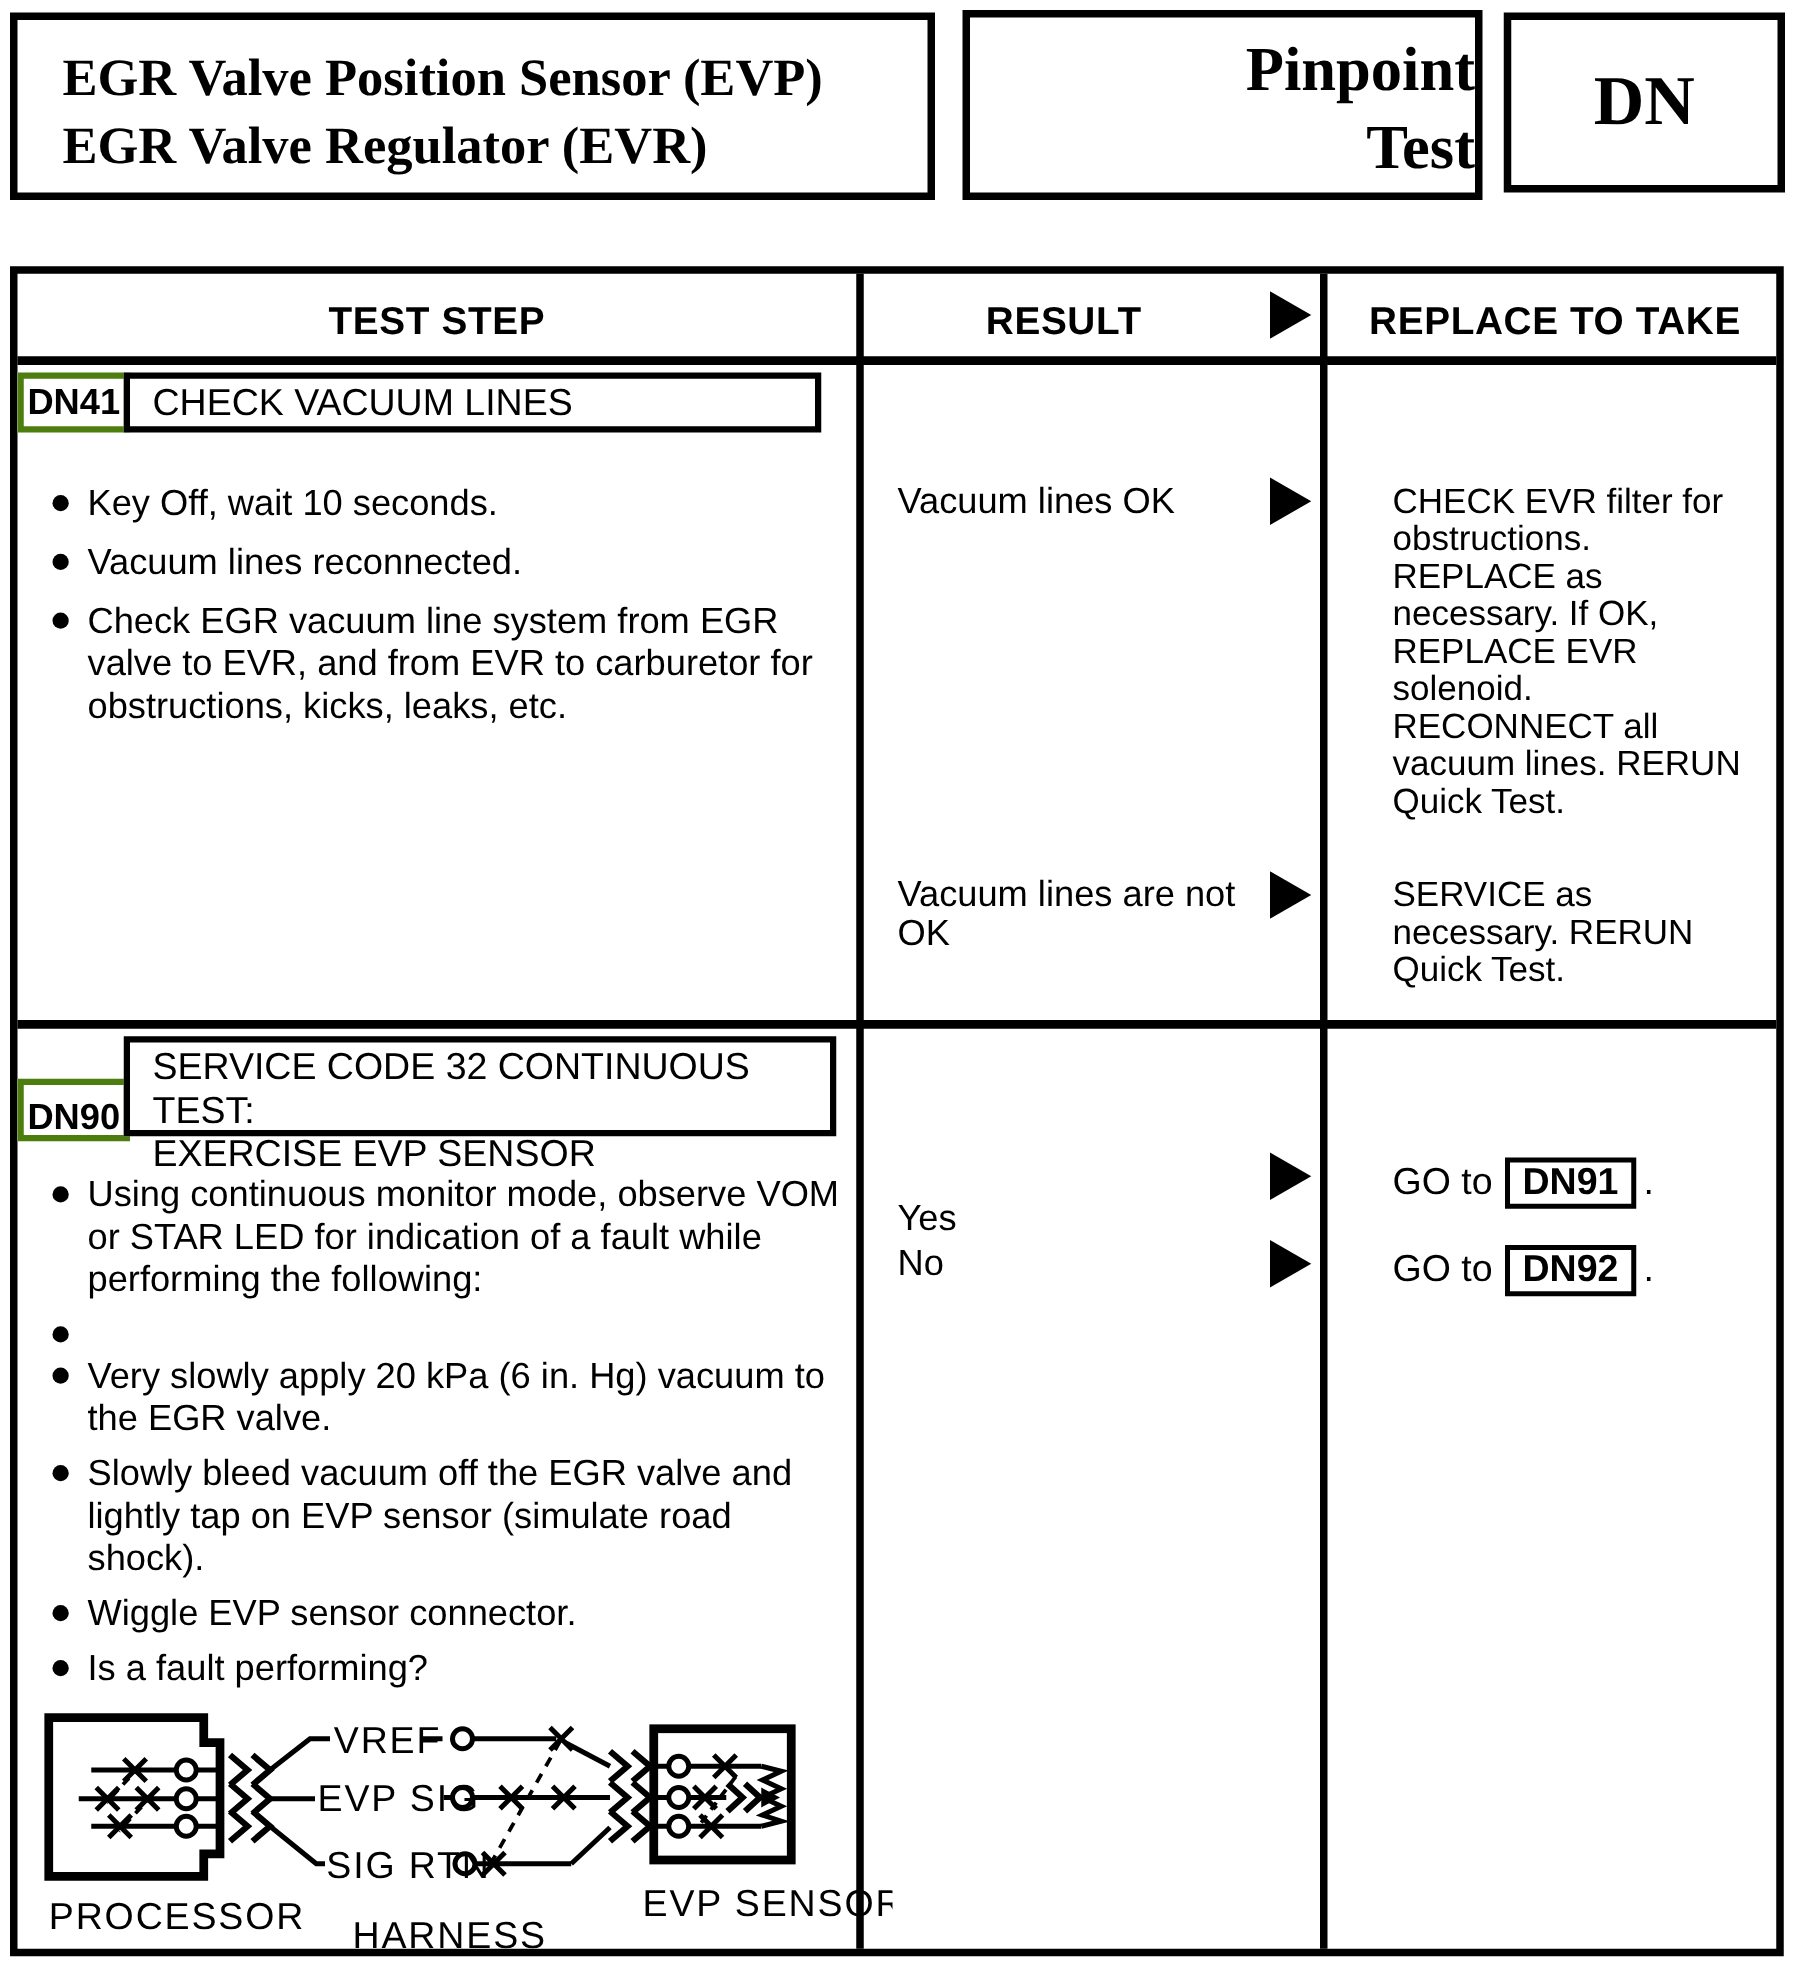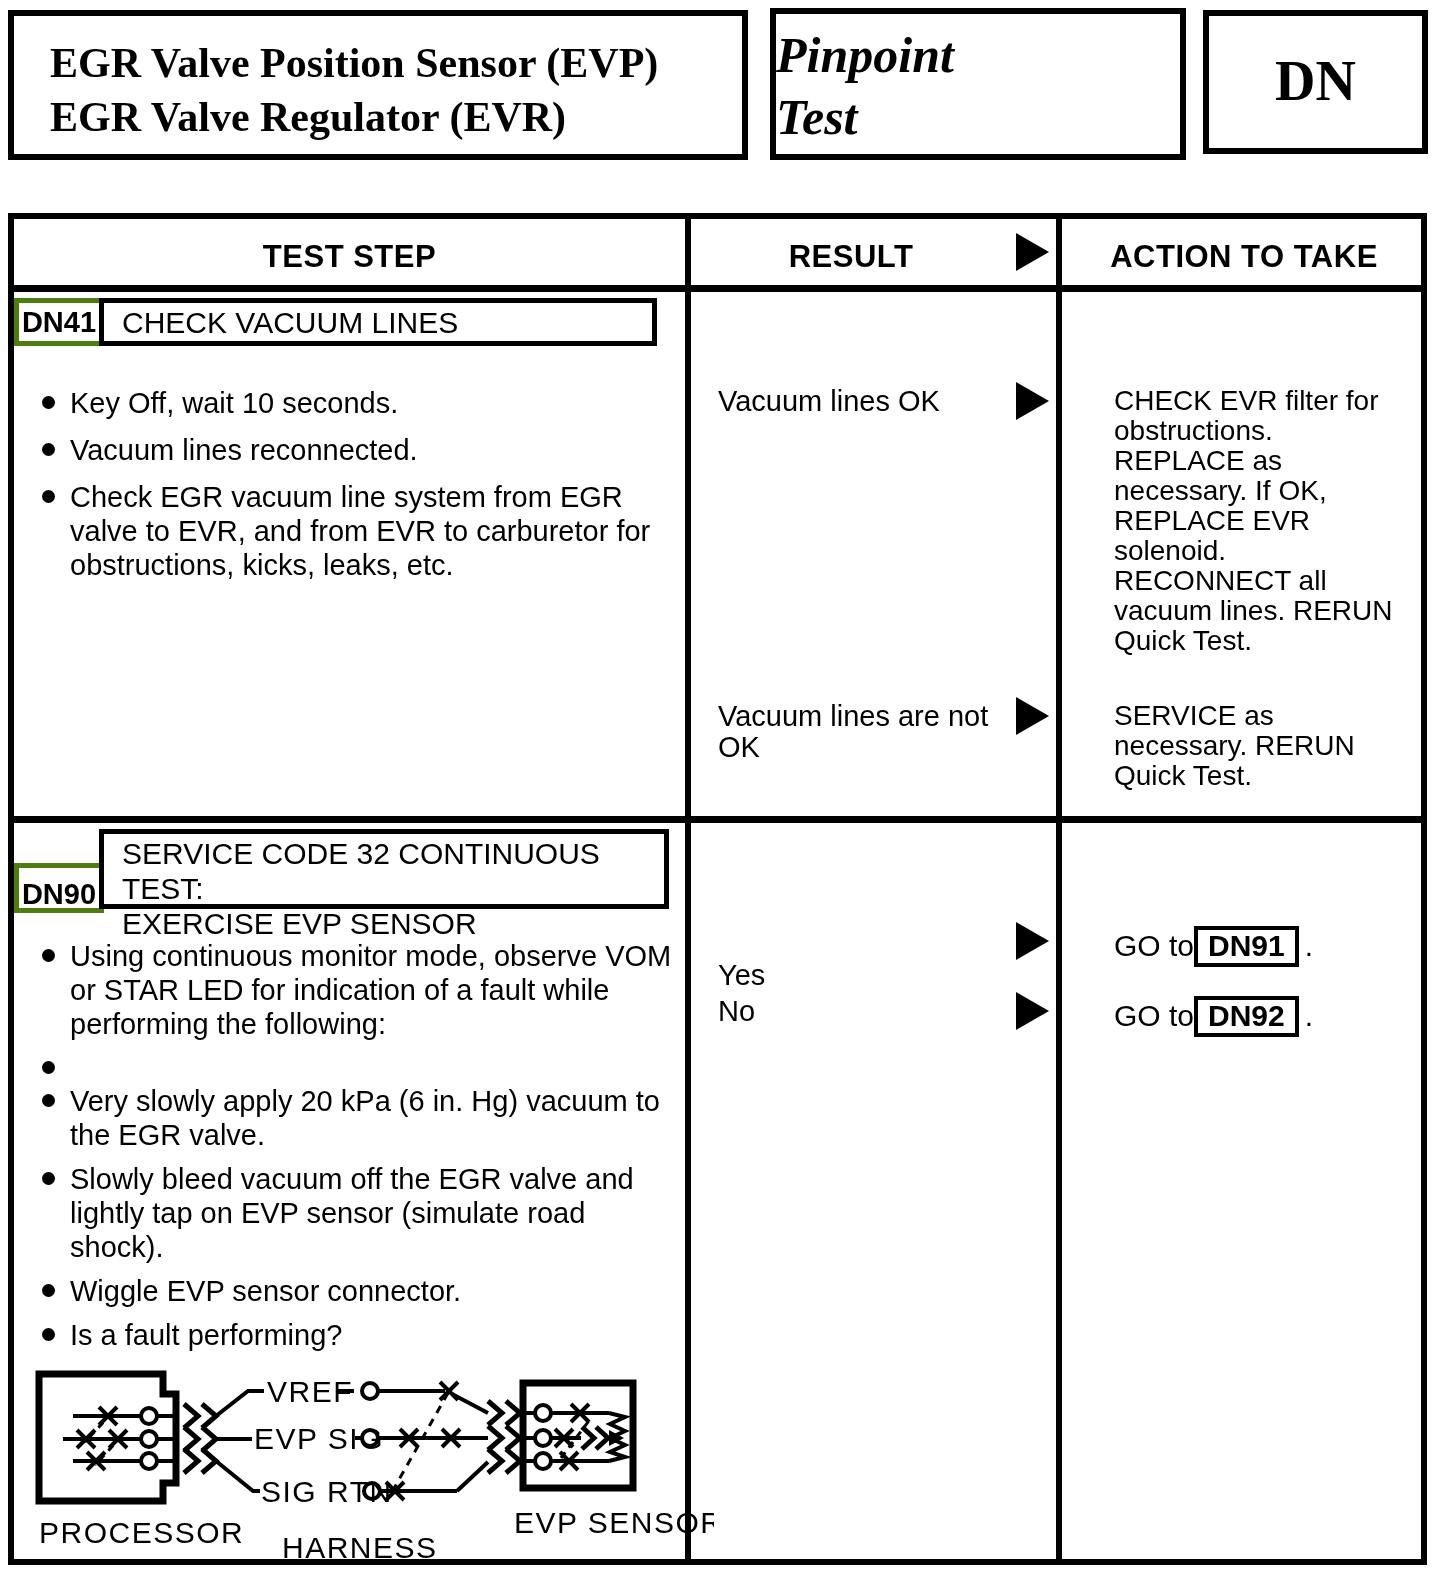--- a/index.html
+++ b/index.html
@@ -5,21 +5,21 @@
   * { margin:0; padding:0; box-sizing:border-box; }
   html,body { background:#fff; }
   body {
     width:1440px; height:1572px; position:relative;
     font-family:"Liberation Sans", sans-serif; color:#000;
     overflow:hidden;
   }
   .hbox { position:absolute; border:6px solid #000; background:#fff; }
   .serif { font-family:"Liberation Serif", serif; font-weight:bold; }
   #hdr-title { left:8px; top:10px; width:740px; height:150px; padding:20px 0 0 36px; font-size:42px; line-height:54px; }
-  #hdr-doc   { left:770px; top:8px; width:416px; height:152px; text-align:left; padding-top:10px; font-size:50px; line-height:62px;font-style:italic; }
+  #hdr-doc   { left:770px; top:8px; width:416px; height:152px; text-align:right; padding-top:10px; font-size:50px; line-height:62px; }
   #hdr-code  { left:1203px; top:10px; width:225px; height:144px; text-align:center; font-size:56px; line-height:130px; }
 
   #tbl { position:absolute; left:8px; top:213px; width:1419px; height:1352px; border:6px solid #000; background:#fff; }
   .vline,.hline { position:absolute; background:#000; }
   #div1 { left:671px; top:0; width:6px; height:100%; }
   #div2 { left:1042px; top:0; width:6px; height:100%; }
   #hdrline { left:0; top:66px; width:100%; height:7px; }
   #secline { left:0; top:597px; width:100%; height:7px; }
 
   .colhdr { position:absolute; top:20px; font-weight:bold; font-size:31px; letter-spacing:.5px; }
@@ -37,21 +37,21 @@
   .steps { position:absolute; left:28px; width:630px; }
   .step { display:flex; }
   .steps.gap13 .step { margin-bottom:13px; }
   .steps.gap6  .step { margin-bottom:10px; }
   .bullet { flex:none; width:13px; height:13px; border-radius:50%; background:#000; margin:10px 15px 0 0; }
   .step-text { font-size:29px; line-height:34px; white-space:pre-line; }
 
   .res { position:absolute; left:704px; width:295px; font-size:29px; line-height:31px; white-space:pre-line; }
   .act { position:absolute; left:1100px; width:320px; font-size:28px; line-height:30px; white-space:pre-line; }
   .act.goto { font-size:30px; white-space:normal; }
-  .code-ref { display:inline-block; border:4px solid #000; padding:1px 10px 2px; font-weight:bold; }
+  .code-ref { display:inline-block; border:4px solid #000; padding:1px 10px 2px; font-weight:bold; margin-left:10px; }
   .period { margin-left:6px; }
 
   #diagram { position:absolute; left:10px; top:1142px; }
   #diagram text { font-family:"Liberation Sans", sans-serif; font-size:30px; letter-spacing:1.5px; fill:#000; }
 </style>
 </head>
 <body>
 
 <div class="hbox serif" id="hdr-title">
   <div>EGR Valve Position Sensor (EVP)</div>
@@ -67,21 +67,21 @@
 
 <div id="tbl">
   <div class="vline" id="div1"></div>
   <div class="vline" id="div2"></div>
   <div class="hline" id="hdrline"></div>
   <div class="hline" id="secline"></div>
 
   <div class="colhdr" id="ch1">TEST STEP</div>
   <div class="colhdr" id="ch2">RESULT</div>
   <div class="arrow" style="left:1002px; top:14px;"></div>
-  <div class="colhdr" id="ch3">ACTION TO TAKE</div>
+  <div class="colhdr" id="ch3">REPLACE TO TAKE</div>
 
   <div class="codebox" style="left:0; top:79px; width:90px; height:48px; line-height:39px;">DN41</div>
   <div class="titlebox" style="left:85px; top:79px; width:558px; height:48px; line-height:39px;">CHECK VACUUM LINES</div>
 
   <div class="steps gap13" style="top:167px;">
     <div class="step">
       <span class="bullet"></span>
       <span class="step-text">Key Off, wait 10 seconds.</span>
     </div>
     <div class="step">

